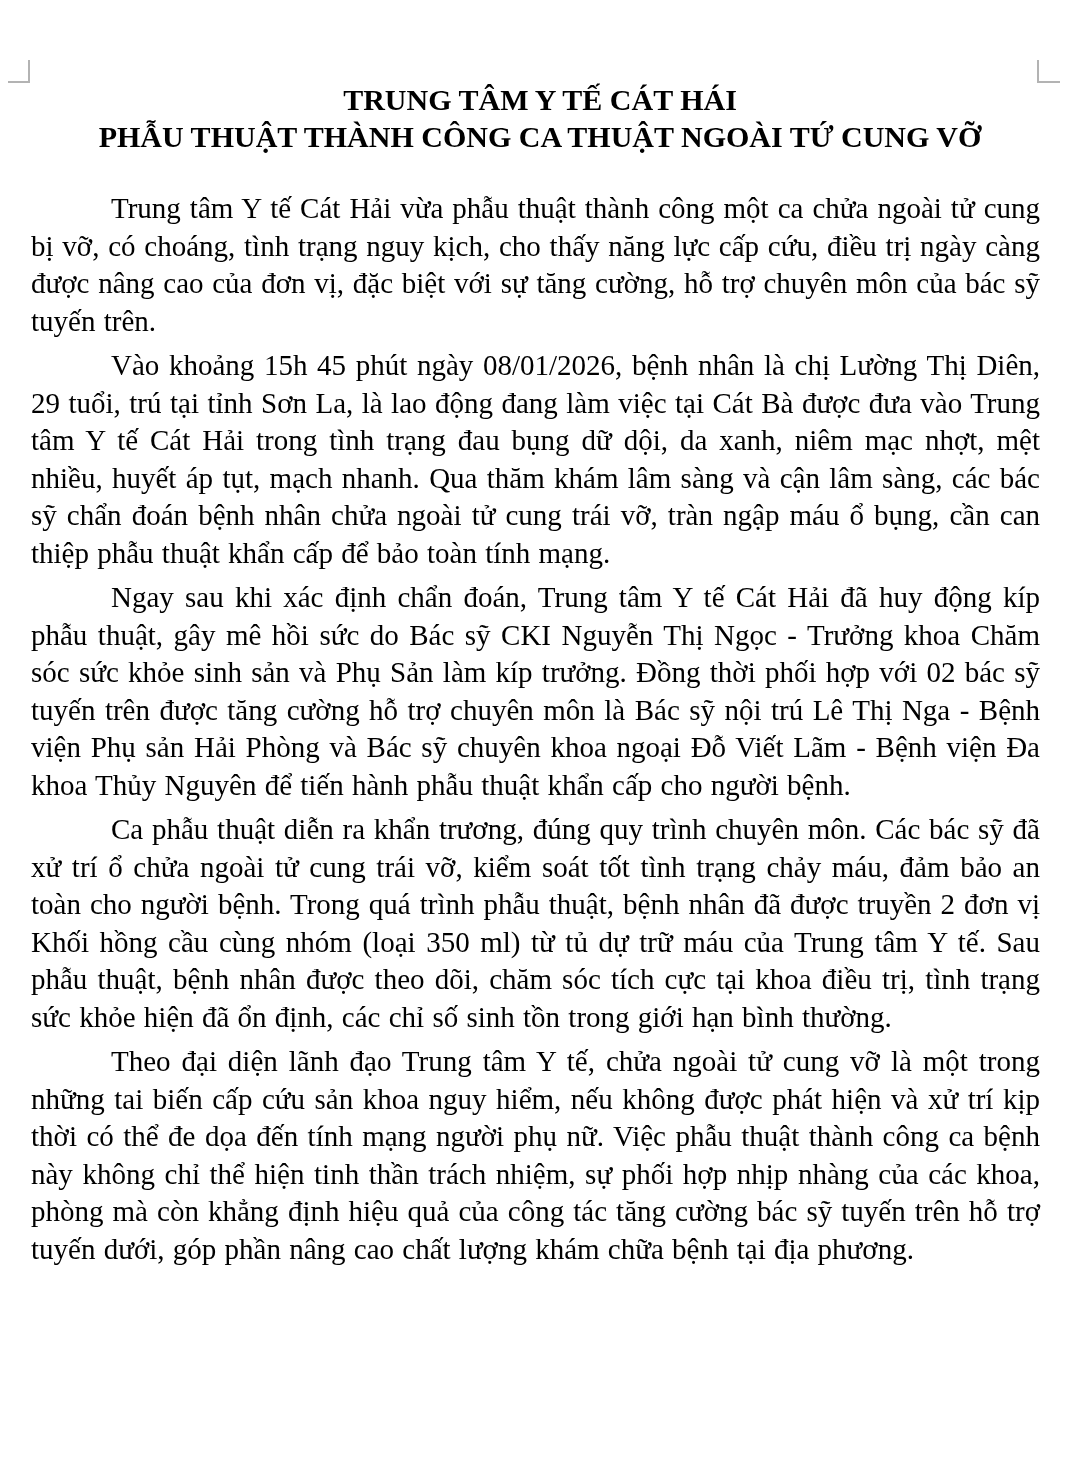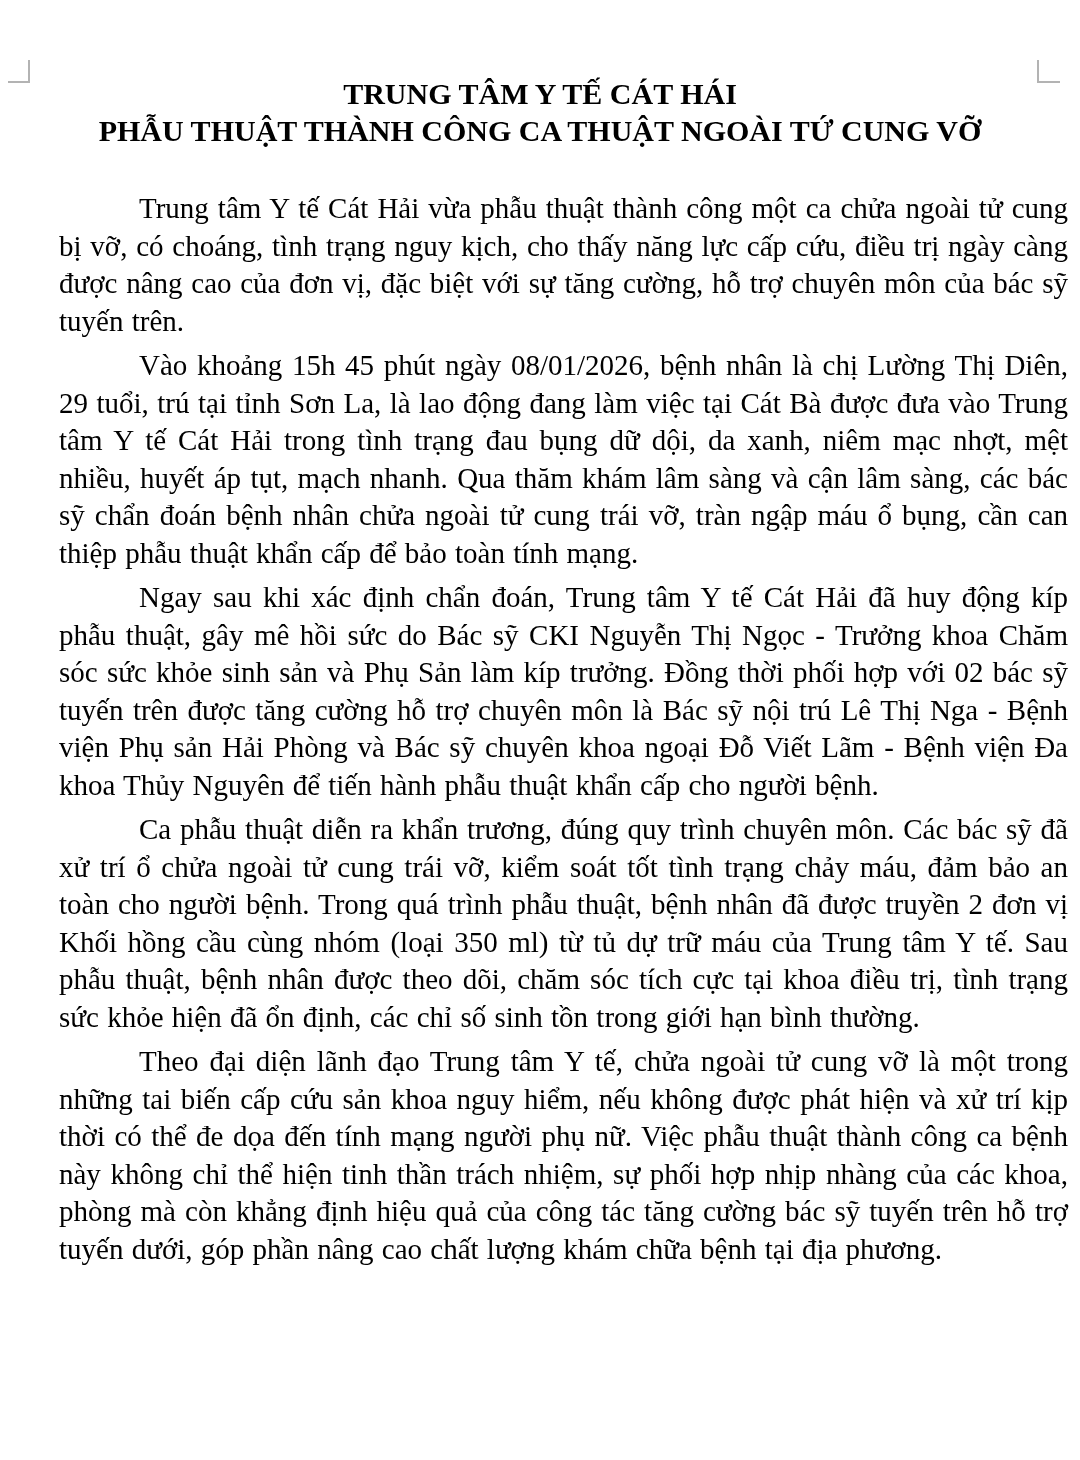--- a/index.html
+++ b/index.html
@@ -27,36 +27,35 @@
     position: absolute;
     left: 1037px;
     top: 60px;
     width: 23px;
     height: 23px;
     border-left: 2px solid #b3b3b3;
     border-bottom: 2px solid #b3b3b3;
   }
   .doc-title {
     position: absolute;
-    top: 75px;
+    top: 81px;
     left: 0;
     width: 100%;
     text-align: center;
     font-weight: bold;
     font-size: 30px;
     line-height: 37px;
     letter-spacing: 0px;
   }
   .doc-title .title-line { display: block; white-space: nowrap; }
   .doc-body {
     position: absolute;
     top: 190px;
     left: 31px;
     width: 1009px;
-    margin-left: 28px;
   }
   .doc-body p {
     margin: 0 0 7px 0;
     font-size: 29px;
     line-height: 37.5px;
     text-align: justify;
     text-indent: 80px;
     word-spacing: 1px;
   }
 </style>

